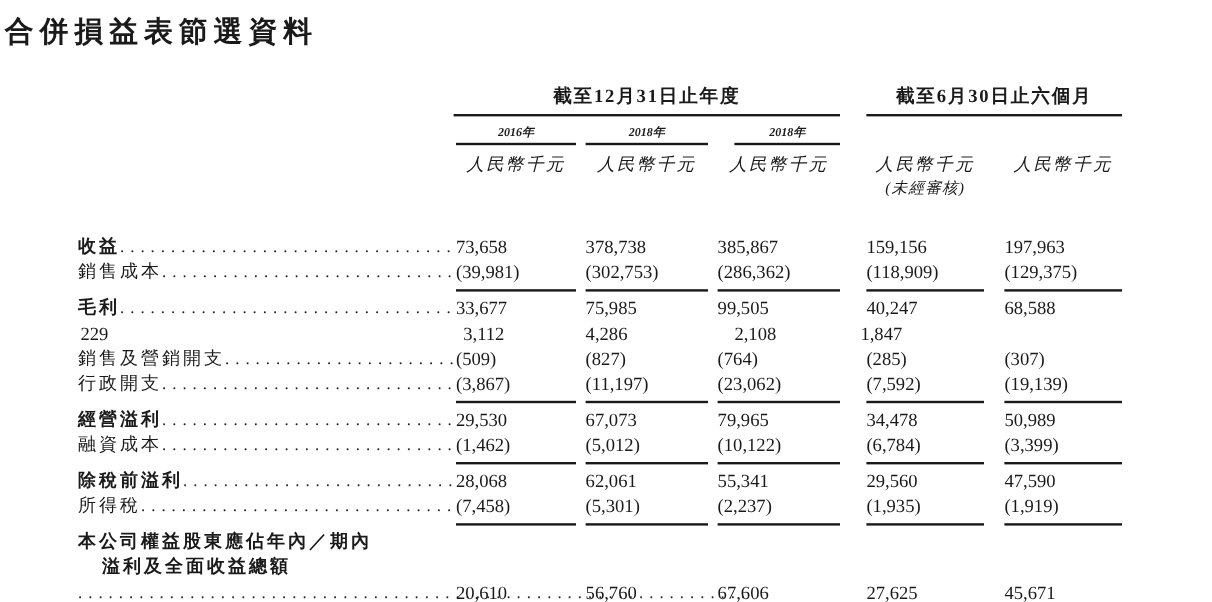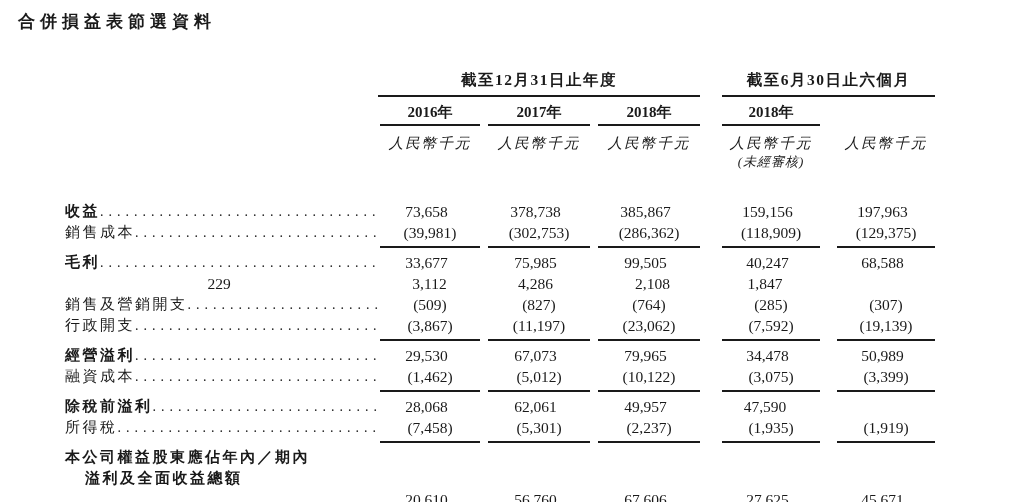--- a/index.html
+++ b/index.html
@@ -5,40 +5,40 @@
   html,body{margin:0;padding:0;background:#ffffff;}
   .page{
     position:relative;
     width:1010px;height:502px;
     background:var(--bg,#ffffff);
     color:var(--ink,#1a1a1a);
     font-family:"Liberation Serif","DejaVu Serif",serif;
     overflow:hidden;
   }
   .title{
-    position:absolute;left:18px;top:10px;margin:0;
-    font-size:17px;font-weight:bold;letter-spacing:5px;
+    position:absolute;left:4px;top:10px;margin:0;
+    font-size:24px;font-weight:bold;letter-spacing:5px;
   }
   .fin-table{position:absolute;left:65px;top:70px;width:870px;}
   .grid{display:grid;grid-template-columns:313px 102px 110px 110px 120px 115px;}
 
   
   .group-row .bar{
     display:block;text-align:center;
     font-weight:bold;font-size:15.5px;letter-spacing:1.5px;
     padding-bottom:4px;border-bottom:2px solid var(--rule,#1a1a1a);
   }
   .g1{grid-column:2/5;}
   .g2{grid-column:5/7;}
   .g2 .bar{margin-left:22px;}
 
   .year-row{margin-top:6px;}
   .year-row .yc{
-    text-align:center;font-weight:bold;font-size:15px;
-    border-bottom:2px solid var(--rule,#1a1a1a);padding-bottom:2px;
+    text-align:center;font-weight:bold;font-size:10px;
+    border-bottom:2px solid var(--rule,#1a1a1a);padding-bottom:2px;font-style:italic;
   }
   .unit-row{margin-top:7px;}
   .unit-row .uc,.note-row .nc{
     text-align:center;font-style:italic;font-size:14.5px;letter-spacing:2px;
     line-height:20px;
   }
   .note-row .nc{font-size:13px;letter-spacing:1px;line-height:18px;}
 
   
   .c1{padding-left:2px;}
@@ -54,21 +54,21 @@
   .lbl{display:flex;align-items:center;font-size:15px;letter-spacing:2.5px;}
   .row.two .lbl{display:block;}
   .lrow{display:flex;align-items:baseline;flex-direction:column;}
   .bold{font-weight:bold;}
   .indent{padding-left:20px;}
   .dots{
     flex:1;overflow:hidden;white-space:nowrap;
     letter-spacing:5px;padding-right:12px;color:#222;font-size:14px;
   }
   .dots::after{content:"..................................................................";}
-  .num{text-align:center;padding-right:7px;font-size:15.5px;}
+  .num{text-align:left;padding-right:7px;font-size:15.5px;}
   .num .hang{margin-right:-7px;}
 
   
   .rulerow{height:9px;}
   .rl{border-top:2px solid var(--rule,#1a1a1a);margin-top:3px;}
   .rulerow.dbl{height:16px;}
   .rld{margin-top:2px;}
   .rld .thick{height:4.5px;background:var(--rule,#1a1a1a);}
   .rld .thin{height:2px;background:var(--rule,#1a1a1a);margin-top:2.5px;}
 </style>
@@ -88,23 +88,20 @@
       <div class="g2">
         <span class="bar">截至6月30日止六個月</span>
       </div>
     </div>
 
     <div class="grid year-row">
       <div></div>
       <div class="c1">
           <div class="yc">2016年</div>
         </div>
-      <div class="c2">
-          <div class="yc">2017年</div>
-        </div>
       <div class="c3">
           <div class="yc">2018年</div>
         </div>
       <div class="c4">
           <div class="yc">2018年</div>
         </div>
     </div>
 
     <div class="grid unit-row">
       <div></div>
@@ -247,21 +244,21 @@
           <div class="cell num c5"><span>50,989</span></div>
         </div>
         <div class="grid row">
           <div class="cell lbl">
             <span class="ltext">融資成本</span>
             <span class="dots"></span>
           </div>
           <div class="cell num c1"><span class="hang">(1,462)</span></div>
           <div class="cell num c2"><span class="hang">(5,012)</span></div>
           <div class="cell num c3"><span class="hang">(10,122)</span></div>
-          <div class="cell num c4"><span class="hang">(3,075)</span></div>
+          <div class="cell num c4"><span class="hang">(6,784)</span></div>
           <div class="cell num c5"><span class="hang">(3,399)</span></div>
         </div>
         <div class="grid rulerow">
           <div></div>
           <div class="cell c1">
             <div class="rl"></div>
           </div>
           <div class="cell c2">
             <div class="rl"></div>
           </div>
@@ -275,21 +272,22 @@
             <div class="rl"></div>
           </div>
         </div>
         <div class="grid row">
           <div class="cell lbl">
             <span class="ltext bold">除稅前溢利</span>
             <span class="dots"></span>
           </div>
           <div class="cell num c1"><span>28,068</span></div>
           <div class="cell num c2"><span>62,061</span></div>
-          <div class="cell num c3"><span>49,957</span></div>
+          <div class="cell num c3"><span>55,341</span></div>
+          <div class="cell num c4"><span>29,560</span></div>
           <div class="cell num c5"><span>47,590</span></div>
         </div>
         <div class="grid row">
           <div class="cell lbl">
             <span class="ltext">所得稅</span>
             <span class="dots"></span>
           </div>
           <div class="cell num c1"><span class="hang">(7,458)</span></div>
           <div class="cell num c2"><span class="hang">(5,301)</span></div>
           <div class="cell num c3"><span class="hang">(2,237)</span></div>

